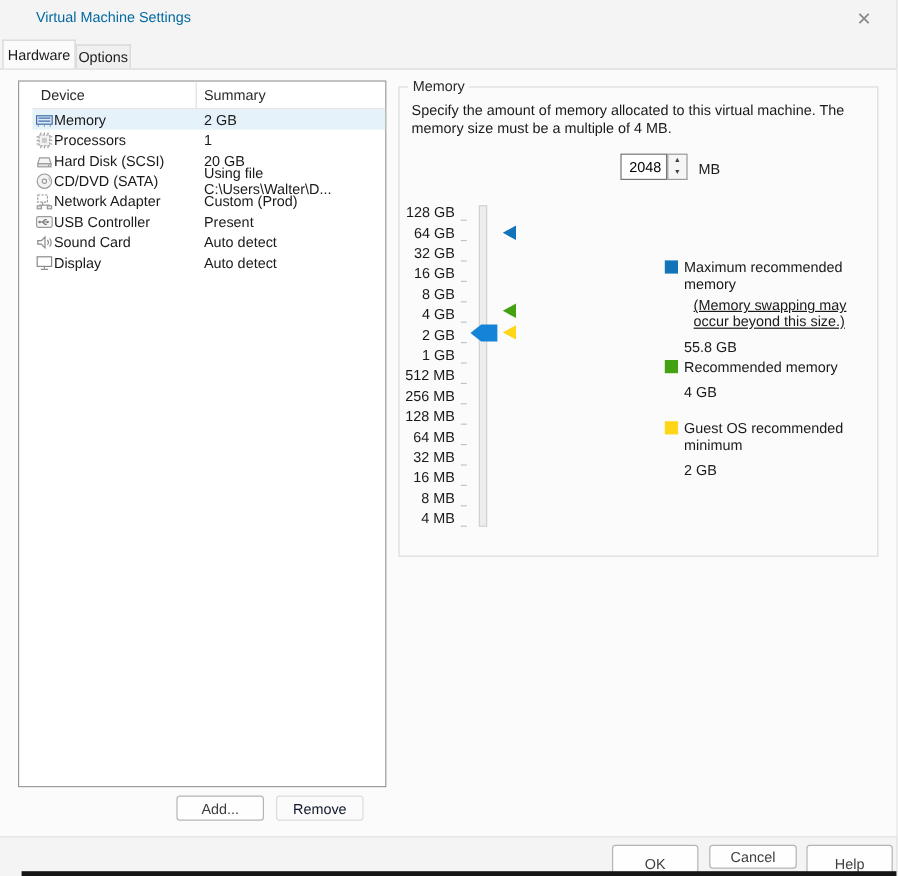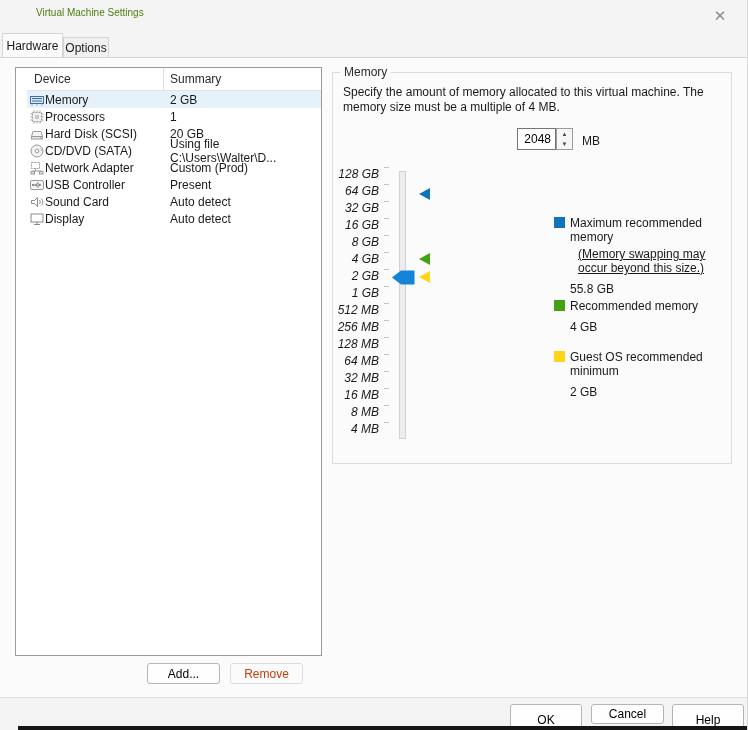--- a/index.html
+++ b/index.html
@@ -4,21 +4,21 @@
 <style>
   * { margin:0; padding:0; box-sizing:border-box; }
   html,body { width:748px; height:730px; }
   body { font-family:"Liberation Sans", sans-serif; font-size:12px; color:#1a1a1a; }
 
   .dialog { position:relative; width:748px; height:730px; background:#f4f4f4;
             border-right:1px solid #d9d9d9; overflow:hidden; }
 
   
   .titlebar { position:absolute; left:0; top:0; width:100%; height:33px; background:#f4f4f4; }
-  .title { position:absolute; left:36px; top:7px; font-size:10px; color:#4d7c0f; }
+  .title { position:absolute; left:30px; top:7px; font-size:12px; color:#0369a1; }
   .close-btn { position:absolute; right:14px; top:4px; width:26px; height:24px; border:none;
                background:transparent; color:#8a8a8a; font-size:15px; cursor:pointer; }
 
   
   .tabstrip { position:absolute; left:0; top:33px; width:100%; height:24px; }
   .tab { position:absolute; border:1px solid #d5d5d5; border-bottom:none; text-align:center;
          font-size:12px; color:#1a1a1a; }
   .tab.active { left:2px; top:0; width:61px; height:24px; background:#fbfbfb; z-index:3;
                 padding-top:5px; }
   .tab.inactive { left:63px; top:4px; width:46px; height:20px; background:#f0f0f0; z-index:1;
@@ -35,45 +35,45 @@
   .col-h.summary { left:143px; }
   .col-div { position:absolute; left:136px; top:0; width:1px; height:23px; background:#e0e0e0; }
   .lrow { position:relative; height:17px; display:flex; align-items:center; }
   .lrow.selected { background:#e6f2fa; }
   .lrow .ic { width:16px; height:16px; margin-left:2px; flex:0 0 16px; }
   .lrow .dev { margin-left:0px; }
   .lrow .sum { position:absolute; left:143px; }
 
   
   .btn { border:1px solid #b5b5b5; background:#fefefe; border-radius:3px; font-size:12px;
-         color:#000000; font-family:"Liberation Sans",sans-serif; cursor:pointer; }
+         color:#404040; font-family:"Liberation Sans",sans-serif; cursor:pointer; }
   .add-btn { position:absolute; left:147px; top:605px; width:73px; height:21px; }
   .remove-btn { position:absolute; left:230px; top:605px; width:73px; height:21px;
-                color:#c2410c; border-color:#dcdcdc; background:#fbfbfb; }
+                color:#0f172a; border-color:#dcdcdc; background:#fbfbfb; }
 
   
   .groupbox { position:absolute; left:332px; top:14px; width:400px; height:392px;
               border:1px solid #dcdcdc; }
   .group-title { position:absolute; left:7px; top:-8px; background:#fbfbfb; padding:0 4px;
                  font-size:12px; color:#2b2b2b; }
   .desc { position:absolute; left:10px; top:12px; width:386px; line-height:15px; }
   .mem-label { position:absolute; left:10px; top:61px; }
   .mem-input { position:absolute; left:184px; top:55px; width:39px; height:22px;
                border:1px solid #767676; font-size:12px; text-align:right; padding-right:4px;
                font-family:"Liberation Sans",sans-serif; }
   .spinner { position:absolute; left:223px; top:55px; width:17px; height:22px;
              border:1px solid #9b9b9b; background:#f6f6f6; }
   .spin { position:absolute; left:0; width:15px; height:10px; border:none; background:transparent;
           font-size:6px; color:#444; cursor:pointer; padding:0; }
   .spin.up { top:0; } .spin.down { top:10px; }
   .unit { position:absolute; left:249px; top:61px; }
 
   
   .scale { position:absolute; left:0; top:94px; width:56px; }
-  .srow { height:17px; display:flex; align-items:flex-start; justify-content:flex-end;font-style:italic; }
+  .srow { height:17px; display:flex; align-items:flex-end; justify-content:flex-end; }
   .slabel { text-align:right; }
   .tick { width:5px; height:1px; background:#c4c4c4; margin-left:5px; flex:0 0 5px; }
   .track { position:absolute; left:66px; top:98px; width:7px; height:268px; background:#ededed;
            border:1px solid #d2d2d2; }
   .handle { position:absolute; left:59px; top:197px; width:23px; height:15px; cursor:pointer; }
   .marker { position:absolute; left:86px; width:0; height:0;
             border-top:6px solid transparent; border-bottom:6px solid transparent; }
   .marker.max { top:115px; border-right:11px solid #1173b8; }
   .marker.rec { top:180px; border-right:11px solid #44a112; }
   .marker.min { top:198px; border-right:11px solid #ffd517; }

